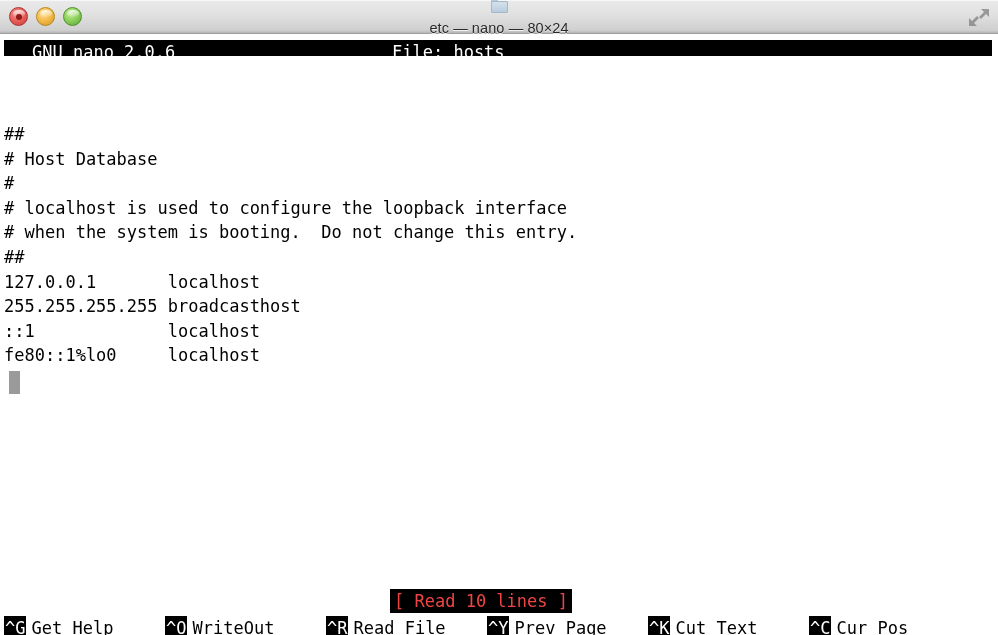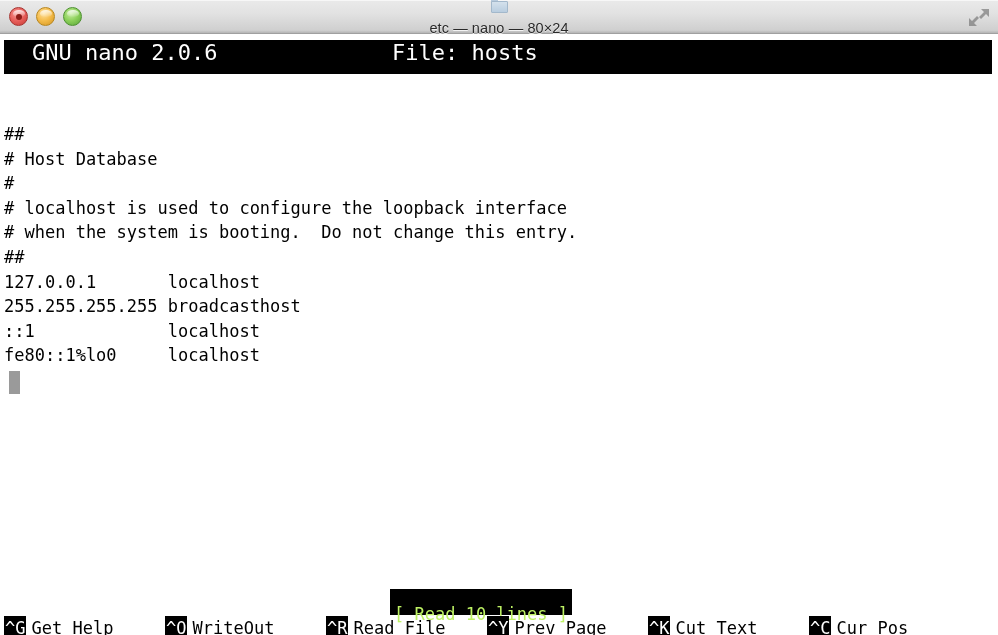--- a/index.html
+++ b/index.html
@@ -149,25 +149,25 @@
     background: #ffffff;
     overflow: hidden;
   }
 
   
   .nano-header {
     position: absolute;
     left: 4px;
     top: 6px;
     width: 988px;
-    height: 34px;
+    height: 16px;
     background: #000000;
     color: #ffffff;
     font-family: "DejaVu Sans Mono", "Liberation Mono", monospace;
-    font-size: 22px;
+    font-size: 17px;
     line-height: 25px;
     white-space: pre;
     box-sizing: border-box;
   }
   .nano-header .seg {
     position: absolute;
     top: 0;
     line-height: 25px;
   }
   .nano-header .ver { left: 28px; }
@@ -199,25 +199,25 @@
     background: #9a9a9a;
   }
 
   
   .status-msg {
     position: absolute;
     left: 390px;
     top: 555px;
     height: 24px;
     background: #000000;
-    color: #bef264;
+    color: #ef4444;
     font-family: "DejaVu Sans Mono", "Liberation Mono", monospace;
     font-size: 17px;
     line-height: 24px;
-    padding: 13px 4px;
+    padding: 0 4px;
     white-space: pre;
     box-sizing: border-box;
   }
 
   
   .shortbar {
     position: absolute;
     left: 4px;
     top: 581px;
     width: 992px;

